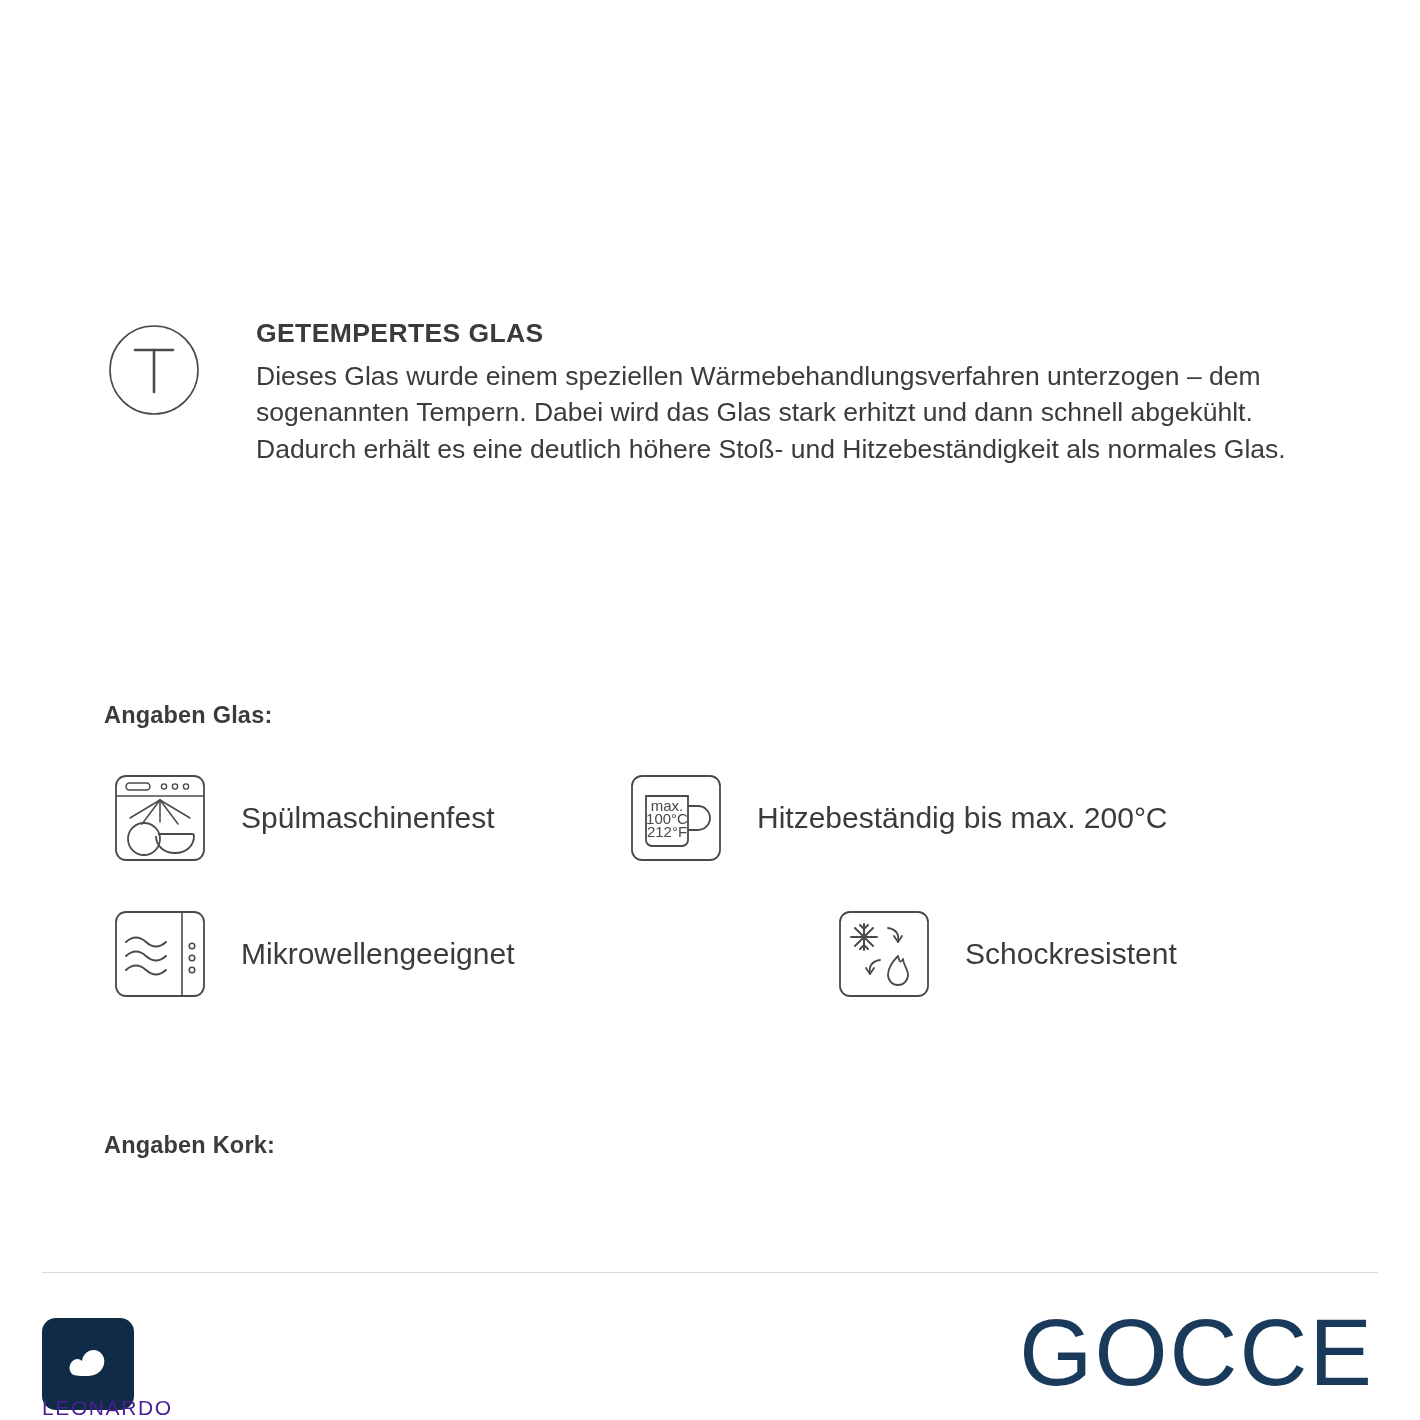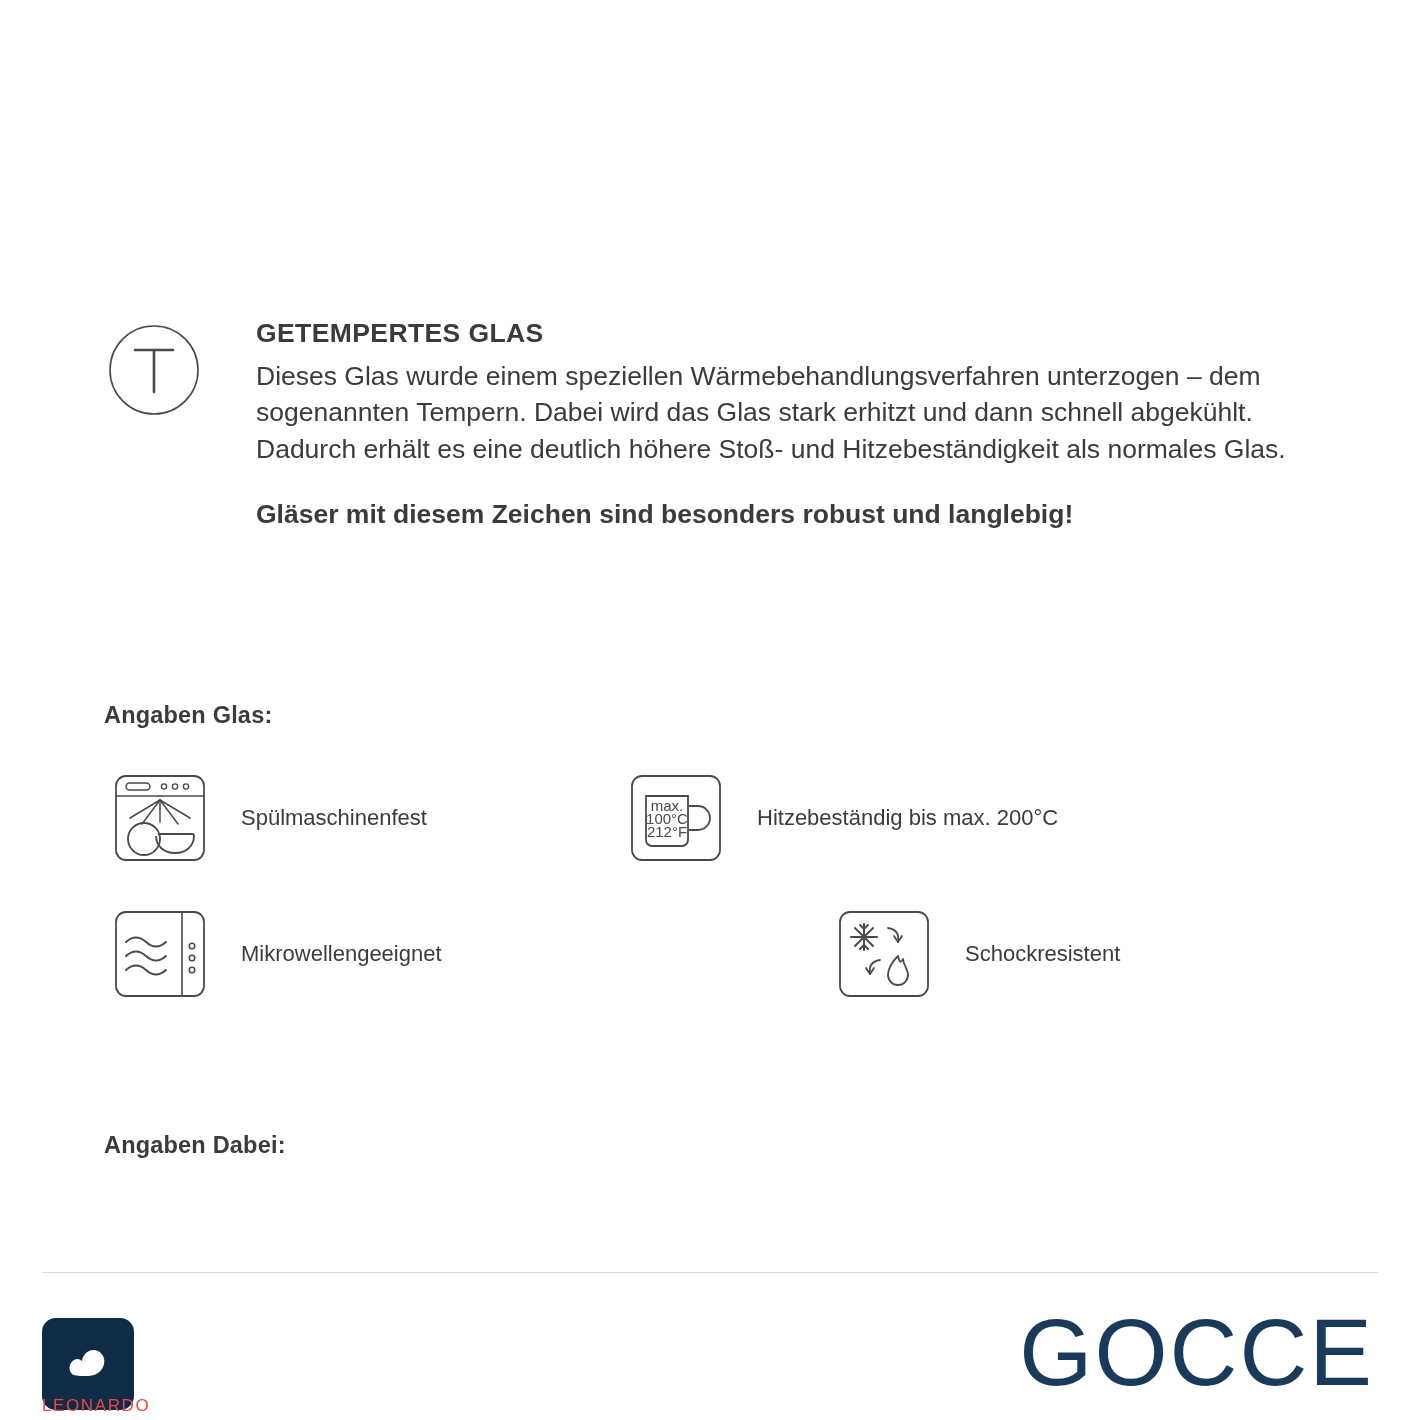--- a/index.html
+++ b/index.html
@@ -94,21 +94,21 @@
   .spec-item.col1 { width: 516px; flex: 0 0 516px; }
   .spec-item.col2 { flex: 1 1 auto; }
 
   .spec-icon {
     width: 112px;
     height: 112px;
     flex: 0 0 112px;
   }
   .spec-label {
     margin-left: 25px;
-    font-size: 22px;
+    font-size: 30px;
     color: #3b3b3b;
     line-height: 1.2;
   }
 
   
   .footer-rule {
     position: absolute;
     left: 42px;
     right: 42px;
     top: 1272px;
@@ -130,23 +130,23 @@
     position: relative;
   }
   .brand-mark-tile svg {
     position: absolute;
     left: 0; top: 0;
   }
   .brand-name {
     position: absolute;
     left: 42px;
     top: 1418px;
-    font-size: 17px;
+    font-size: 21px;
     letter-spacing: 1.6px;
-    color: #ef4444;
+    color: #4c1d95;
     font-weight: 400;
     transform: translateY(-22px);
   }
   .product-logo {
     position: absolute;
     right: 46px;
     top: 1306px;
     font-size: 94px;
     letter-spacing: 2px;
     color: #1a3a5c;
@@ -170,21 +170,20 @@
     <div class="tempered-icon">
       <svg viewBox="0 0 100 100" width="100" height="100">
         <circle cx="50" cy="50" r="44" fill="none" stroke="#4a4a4a" stroke-width="1.6"></circle>
         <line x1="31" y1="30" x2="69" y2="30" stroke="#4a4a4a" stroke-width="2.6" stroke-linecap="round"></line>
         <line x1="50" y1="30" x2="50" y2="72" stroke="#4a4a4a" stroke-width="2.6" stroke-linecap="round"></line>
       </svg>
     </div>
     <div class="tempered-text">
       <div class="tempered-title">GETEMPERTES GLAS</div>
       <div class="tempered-body">Dieses Glas wurde einem speziellen Wärmebehandlungsverfahren unterzogen – dem sogenannten Tempern. Dabei wird das Glas stark erhitzt und dann schnell abgekühlt. Dadurch erhält es eine deutlich höhere Stoß- und Hitzebeständigkeit als normales Glas.</div>
-      <div class="tempered-highlight">Gläser mit diesem Zeichen sind besonders robust und langlebig!</div>
     </div>
   </div>
 
   <div class="section-heading" id="heading-glass">Angaben Glas:</div>
 
   <div class="icon-grid" id="glass-grid">
 
     <div class="grid-row">
 
       <div class="spec-item col1">
@@ -264,21 +263,21 @@
             <path d="M42 76 l-4 -6 m4 6 l4 -6" fill="none" stroke="#4a4a4a" stroke-width="1.8" stroke-linecap="round"></path>
             <path d="M70 58 c-8 8 -10 14 -10 19 a10 10 0 0 0 20 0 c0 -6 -5 -11 -5 -16 c-2 3 -3 5 -5 -3 z" fill="none" stroke="#4a4a4a" stroke-width="1.8" stroke-linejoin="round"></path>
           </svg>
         </div>
         <div class="spec-label">Schockresistent</div>
       </div>
 
     </div>
   </div>
 
-  <div class="section-heading" id="heading-cork">Angaben Dabei:</div>
+  <div class="section-heading" id="heading-cork">Angaben Kork:</div>
 
 
   <div class="footer-rule"></div>
 
   <div class="brand-mark">
     <div class="brand-mark-tile">
       <svg width="92" height="92" viewBox="0 0 92 92">
         <path d="M30 56 c-4 -4 -3 -11 2 -14 c3 -2 6 -1 8 1 c1 -8 9 -13 16 -10 c6 3 8 10 5 16 c-2 5 -8 9 -15 9 c-7 0 -13 0 -16 -2 z" fill="#ffffff"></path>
       </svg>
     </div>

